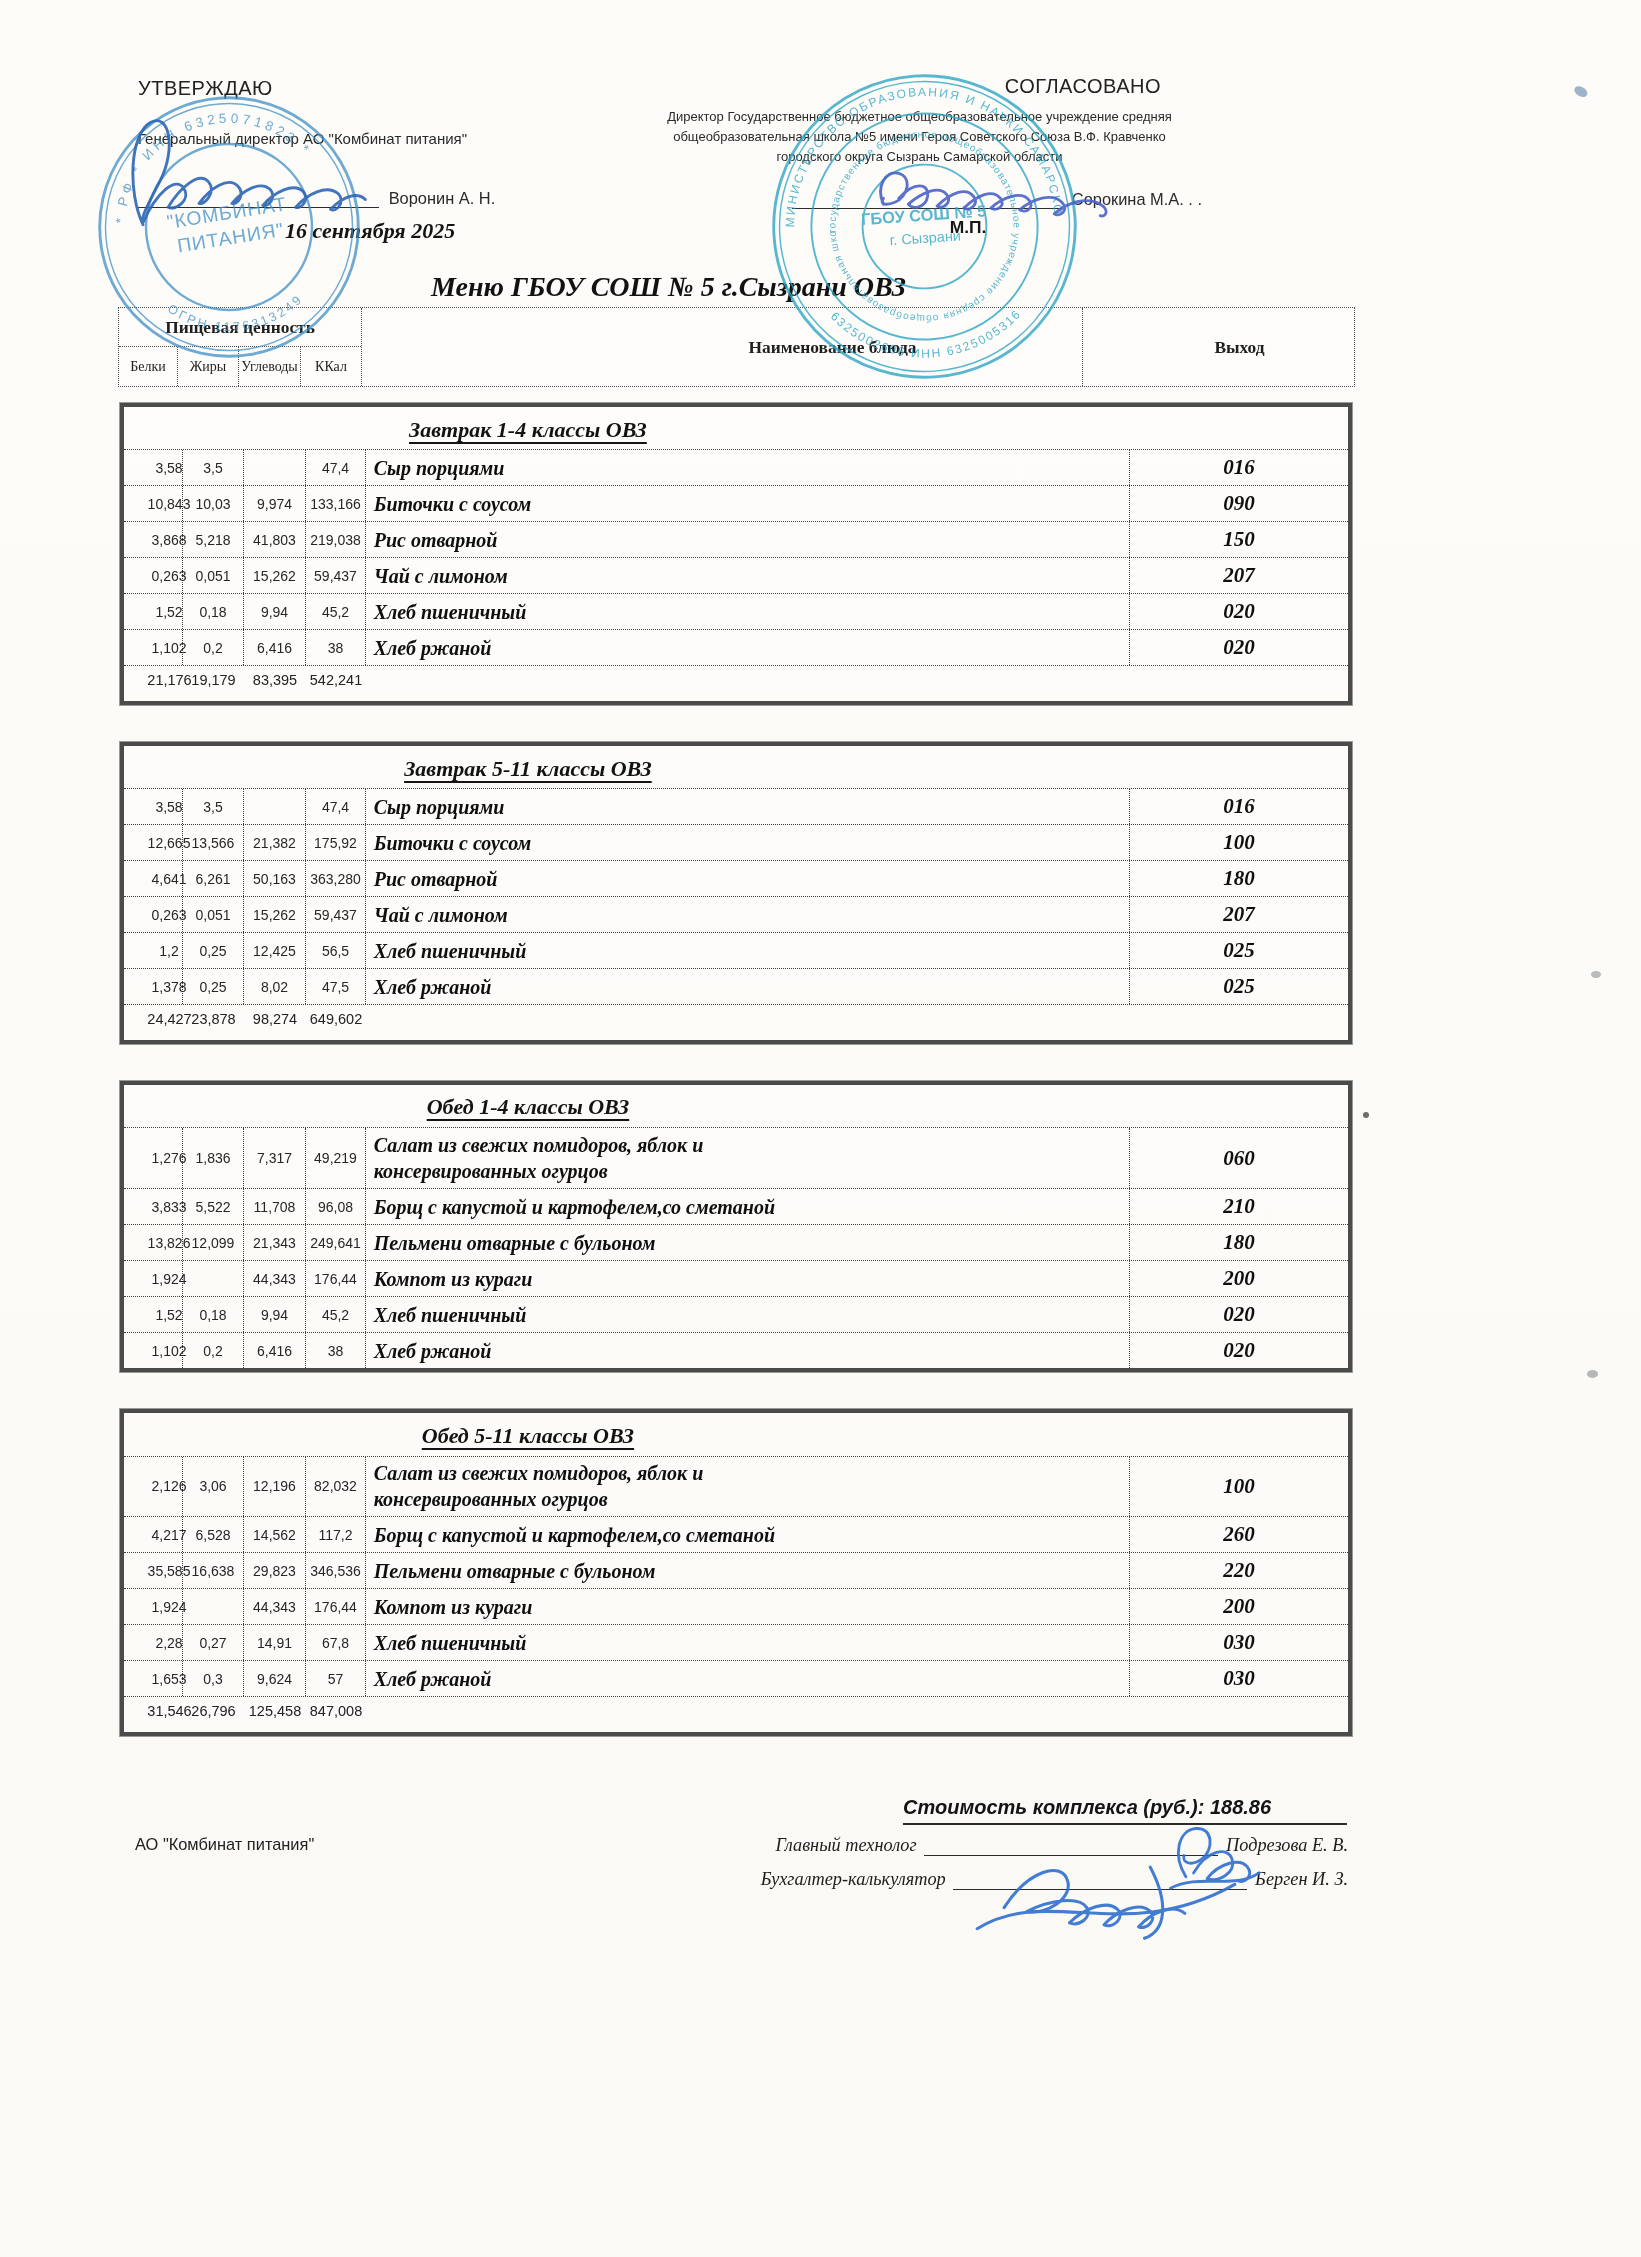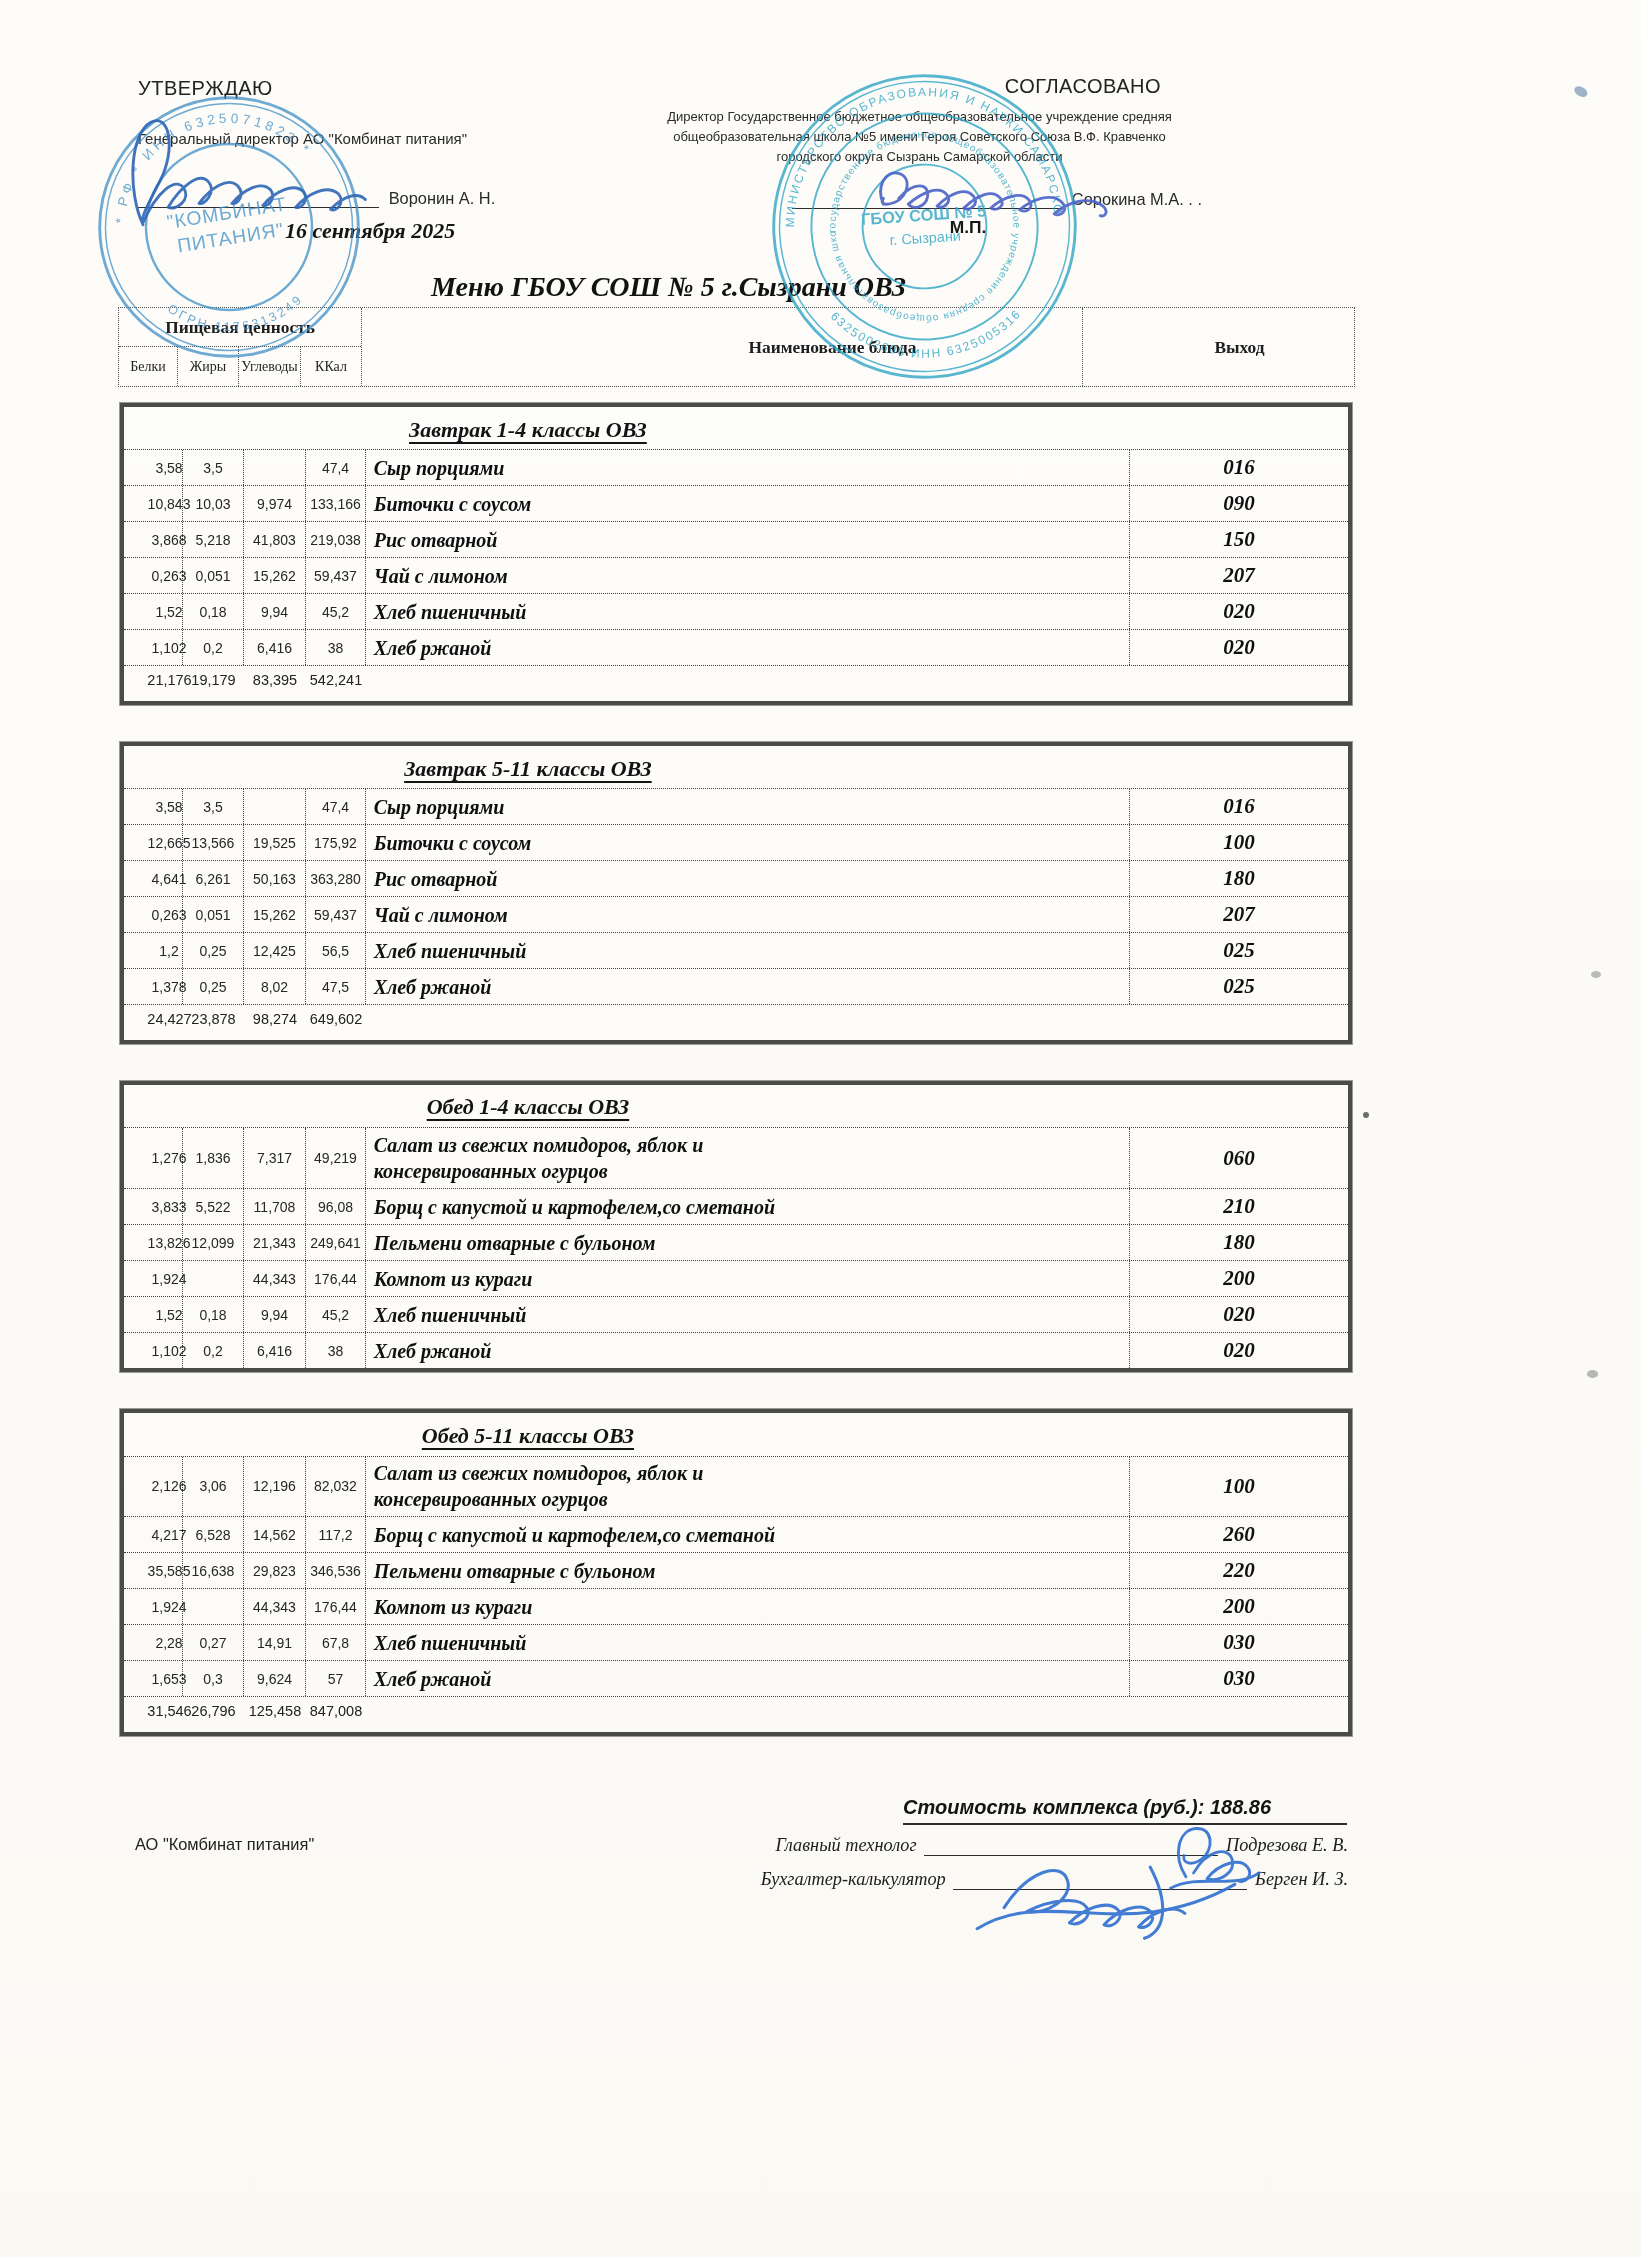--- a/index.html
+++ b/index.html
@@ -181,21 +181,21 @@
           <div class="cell n c0">3,58</div>
           <div class="cell n c1">3,5</div>
           <div class="cell n c2"></div>
           <div class="cell n c3">47,4</div>
           <div class="cell dish serif">Сыр порциями</div>
           <div class="cell out serif">016</div>
         </div>
         <div class="trow">
           <div class="cell n c0">12,665</div>
           <div class="cell n c1">13,566</div>
-          <div class="cell n c2">19,525</div>
+          <div class="cell n c2">21,382</div>
           <div class="cell n c3">175,92</div>
           <div class="cell dish serif">Биточки с соусом</div>
           <div class="cell out serif">100</div>
         </div>
         <div class="trow">
           <div class="cell n c0">4,641</div>
           <div class="cell n c1">6,261</div>
           <div class="cell n c2">50,163</div>
           <div class="cell n c3">363,280</div>
           <div class="cell dish serif">Рис отварной</div>

